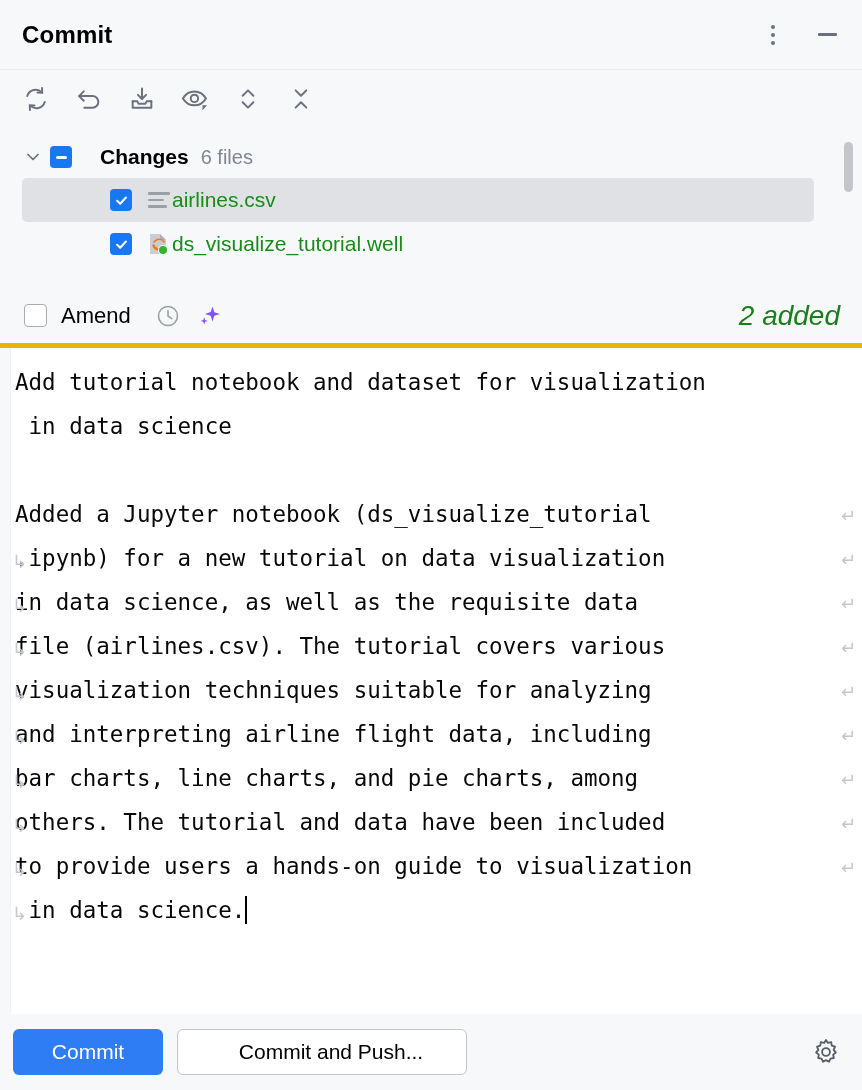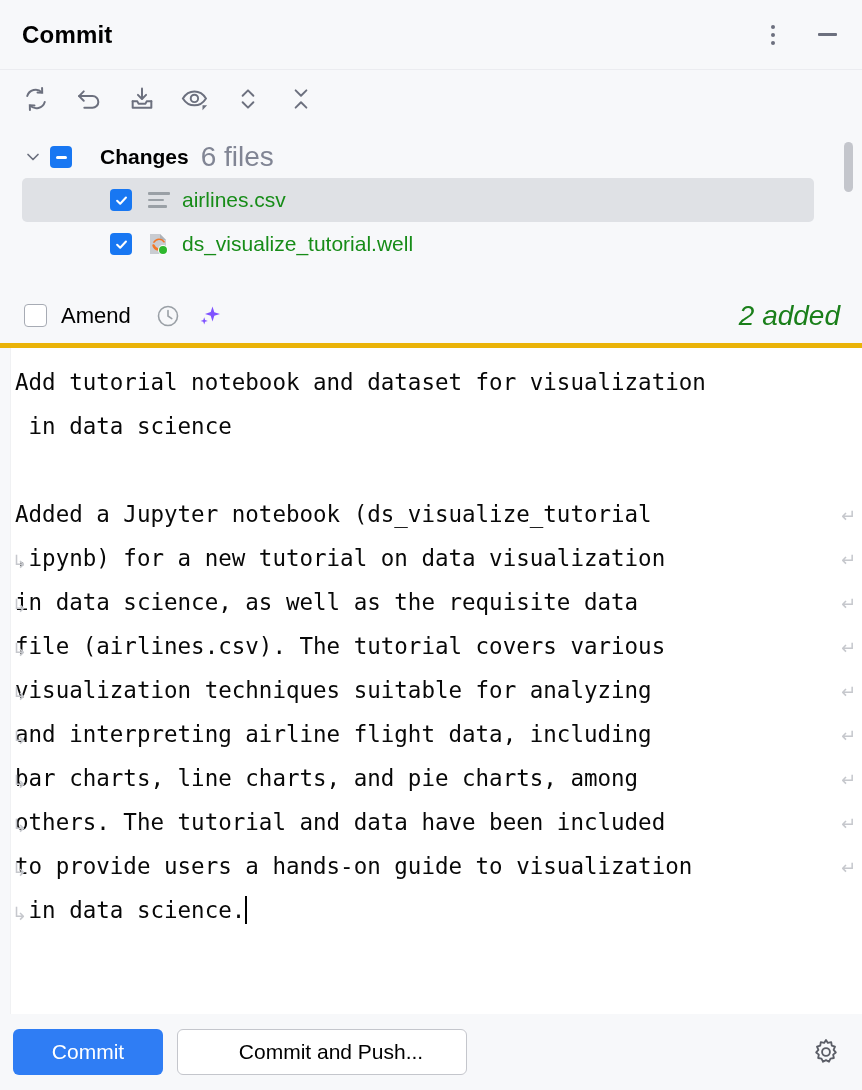--- a/index.html
+++ b/index.html
@@ -119,21 +119,21 @@
   .cb .dash { width: 11px; height: 3px; background: #fff; border-radius: 1.5px; }
   .cb .tick { width: 13px; height: 13px; color: #fff; }
 
   .group-label {
     font-size: 21px;
     font-weight: bold;
     color: #000;
     margin-left: 28px;
   }
   .group-count {
-    font-size: 28px;
+    font-size: 20px;
     color: #818594;
     margin-left: 12px;
   }
 
   .file-row {
     display: flex;
     align-items: center;
     height: 44px;
     margin: 0 48px 0 22px;
     padding-left: 82px;
@@ -146,21 +146,20 @@
     height: 26px;
     margin-left: 14px;
     display: flex;
     align-items: center;
     justify-content: center;
     flex: 0 0 26px;
   }
   .file-name {
     font-size: 21px;
     color: #178c18;
-    margin-left: 10px;
     white-space: nowrap;
   }
 
   
   .csv-ico { display: flex; flex-direction: column; gap: 4px; width: 22px; }
   .csv-ico i { display: block; height: 2.6px; background: #9aa0a6; border-radius: 1px; }
   .csv-ico i:nth-child(1) { width: 22px; }
   .csv-ico i:nth-child(2) { width: 16px; }
   .csv-ico i:nth-child(3) { width: 19px; }
 

